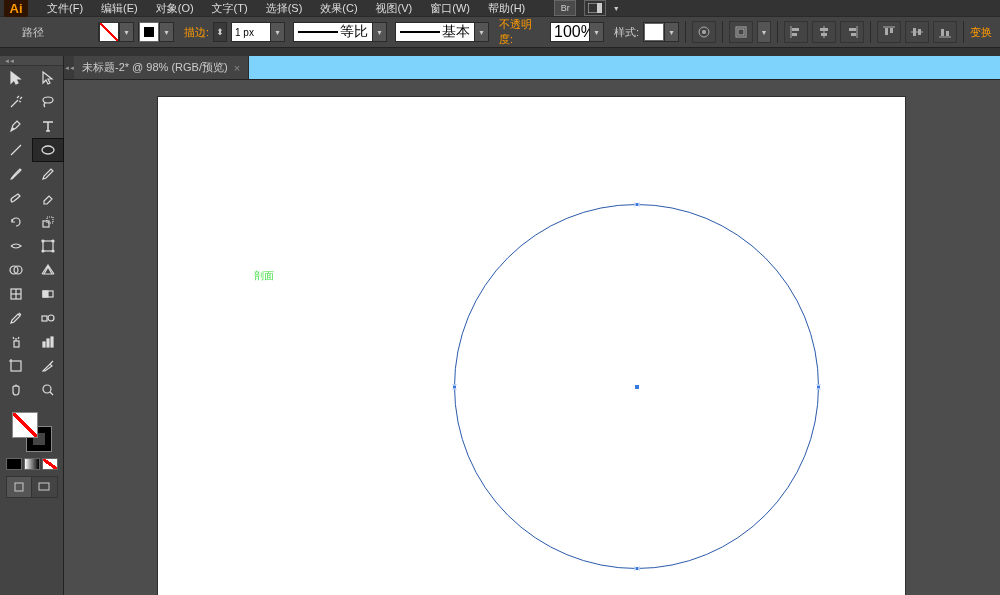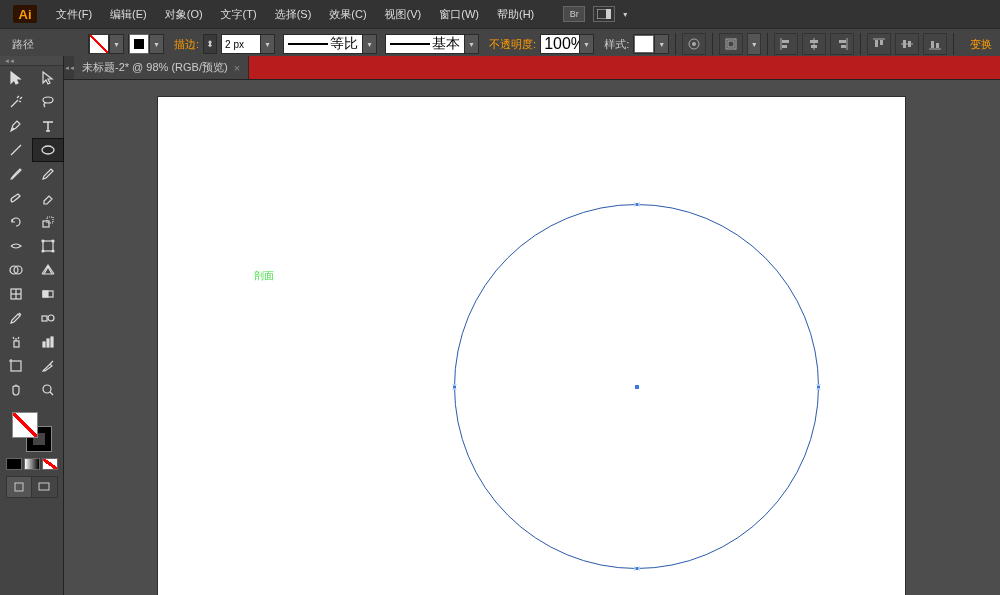--- a/index.html
+++ b/index.html
@@ -1,28 +1,28 @@
 <!DOCTYPE html>
 <html><head>
   <meta charset="utf-8">
   <style>
     * { margin: 0; padding: 0; box-sizing: border-box; }
     body { width: 1000px; height: 595px; background: #333333; font-family: "Microsoft YaHei", sans-serif; font-size: 11px; color: #c0c0c0; overflow: hidden; position: relative; }
     
     
-    .menubar { height: 28px; background: #333; display: flex; align-items: center; padding-left: 13px; }
+    .menubar { height: 16px; background: #333; display: flex; align-items: center; padding-left: 4px; }
     .ai-logo { width: 24px; height: 18px; background: #2e1400; color: #ff9a00; font-weight: bold; font-size: 13px; display: flex; align-items: center; justify-content: center; border-radius: 2px; margin-right: 10px; }
     .menu-item { padding: 3px 9px; color: #ddd; cursor: pointer; }
     .menubar-right { margin-left: 20px; display: flex; align-items: center; gap: 8px; }
     .br-icon { width: 22px; height: 16px; background: #4a4a4a; border: 1px solid #666; display: flex; align-items: center; justify-content: center; font-size: 9px; color: #ccc; }
     .layout-icon { width: 22px; height: 16px; border: 1px solid #666; display: flex; align-items: center; justify-content: center; }
     .layout-icon svg { width: 14px; height: 10px; }
     
     
-    .optionsbar { height: 32px; background: #444; border-top: 1px solid #2a2a2a; border-bottom: 1px solid #222; display: flex; align-items: center; padding-left: 12px; gap: 4px; }
+    .optionsbar { height: 32px; background: #444; border-top: 1px solid #2a2a2a; border-bottom: 1px solid #222; display: flex; align-items: center; padding-left: 22px; gap: 4px; }
     .selection-label { color: #ccc; margin-right: 50px; }
     .swatch-nofill { width: 20px; height: 20px; background: #fff; border: 1px solid #333; position: relative; }
     .swatch-nofill::after { content: ''; position: absolute; left: 0; top: 0; right: 0; bottom: 0; background: linear-gradient(to top right, transparent 45%, red 45%, red 55%, transparent 55%); }
     .swatch-stroke { width: 20px; height: 20px; background: #fff; border: 1px solid #666; position: relative; display: flex; align-items: center; justify-content: center; }
     .swatch-stroke::after { content: ''; width: 10px; height: 10px; background: #000; }
     .opt-label { color: #ff9a00; margin-left: 6px; }
     .dd { display: inline-flex; align-items: center; border: 1px solid #2a2a2a; background: #3a3a3a; height: 20px; }
     .dd-arrow { width: 14px; background: #555; height: 100%; display: flex; align-items: center; justify-content: center; border-left: 1px solid #2a2a2a; }
     .dd-arrow::after { content: '▾'; font-size: 8px; color: #ccc; }
     .num-input { width: 38px; height: 18px; background: #fff; color: #000; font-size: 10px; padding: 0 3px; display: flex; align-items: center; }
@@ -55,21 +55,21 @@
     .mini-sw.black { background: #000; }
     .mini-sw.grad { background: linear-gradient(to right, #fff, #000); }
     .mini-sw.none { background: #fff; position: relative; }
     .mini-sw.none::after { content: ''; position: absolute; inset: 0; background: linear-gradient(to top right, transparent 40%, red 40%, red 60%, transparent 60%); }
     .screen-modes { display: flex; justify-content: center; gap: 0; margin-top: 6px; border: 1px solid #333; width: 52px; margin-left: auto; margin-right: auto; }
     .sm { width: 26px; height: 20px; background: #444; display: flex; align-items: center; justify-content: center; }
     .sm:first-child { border-right: 1px solid #333; background: #555; }
     
     
     .doc-area { position: absolute; left: 64px; top: 56px; right: 0; bottom: 0; background: #4d4d4d; }
-    .doc-tabs { height: 24px; background: #b91c1c; display: flex; border-bottom: 1px solid #222; }
+    .doc-tabs { height: 24px; background: #7dd3fc; display: flex; border-bottom: 1px solid #222; }
     .doc-tabs-handle { width: 10px; background: #3a3a3a; display: flex; align-items: center; justify-content: center; }
     .doc-tabs-handle::before { content: '◄◄'; font-size: 6px; color: #999; letter-spacing: -1px; }
     .doc-tab { background: #444; padding: 4px 8px; color: #ccc; font-size: 11px; display: flex; align-items: center; border-right: 1px solid #2a2a2a; }
     .doc-tab .close { margin-left: 6px; color: #888; cursor: pointer; font-size: 11px; }
     .canvas-wrap { position: absolute; left: 0; top: 24px; right: 0; bottom: 0; overflow: hidden; text-align: right; }
     .artboard { position: absolute; left: 94px; top: 17px; width: 747px; height: 600px; background: #fff; box-shadow: 0 0 0 1px rgba(0,0,0,0.4); }
     .hint { position: absolute; left: 96px; top: 172px; color: #3fdb3f; font-size: 10px; }
     .circle { position: absolute; left: 296px; top: 107px; width: 365px; height: 365px; border: 1px solid #2a5aaa; border-radius: 50%; }
     .anchor { position: absolute; width: 5px; height: 5px; background: #3a7adf; border: 1px solid #fff; }
     .anchor.t { left: 50%; top: -3px; transform: translateX(-50%); }
@@ -114,21 +114,21 @@
     </div>
   <div class="dd">
       <div class="swatch-stroke"></div>
       <div class="dd-arrow"></div>
     </div>
   <span class="opt-label">描边:</span>
   <div class="dd" style="width:14px;justify-content:center;">
       <span style="font-size:9px;color:#ccc">⬍</span>
     </div>
   <div class="dd">
-      <div class="num-input">2 px</div>
+      <div class="num-input">1 px</div>
       <div class="dd-arrow"></div>
     </div>
   <div class="dd" style="margin-left:4px;">
       <div class="stroke-style-box">
         <div class="stroke-line"></div>
         <span class="lbl">等比</span>
       </div>
       <div class="dd-arrow"></div>
     </div>
   <div class="dd" style="margin-left:4px;">

